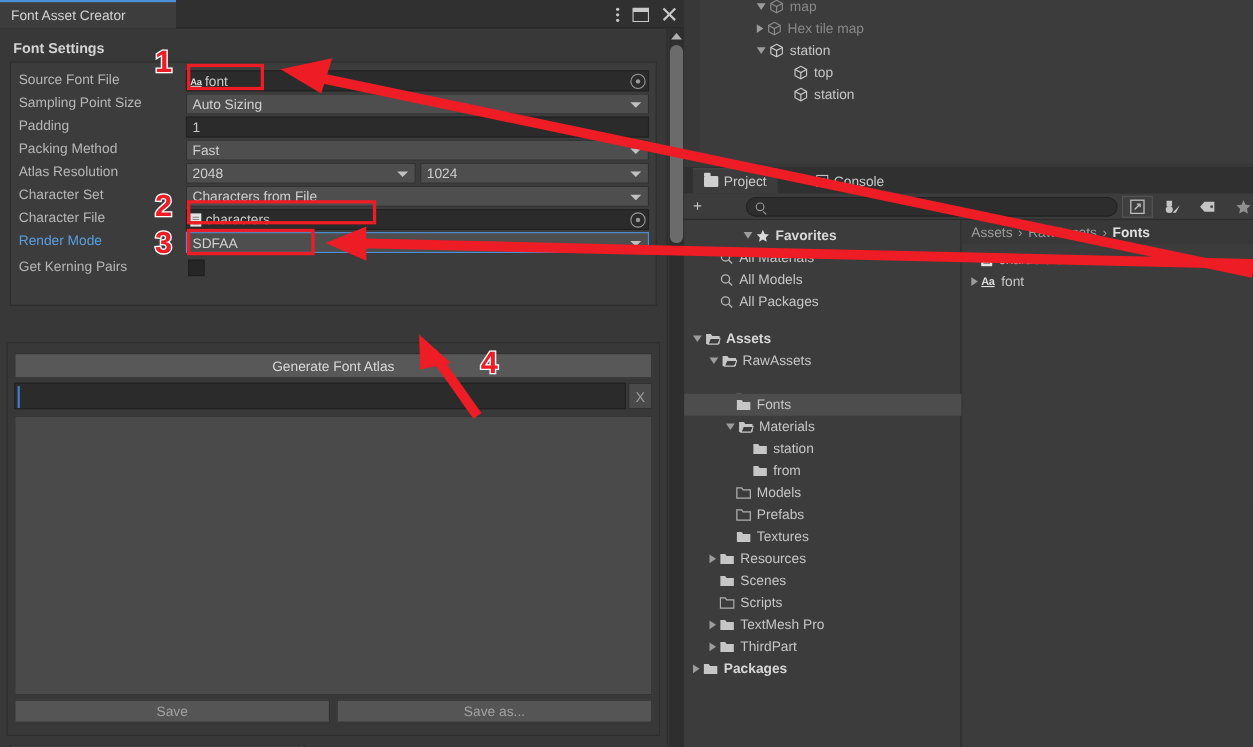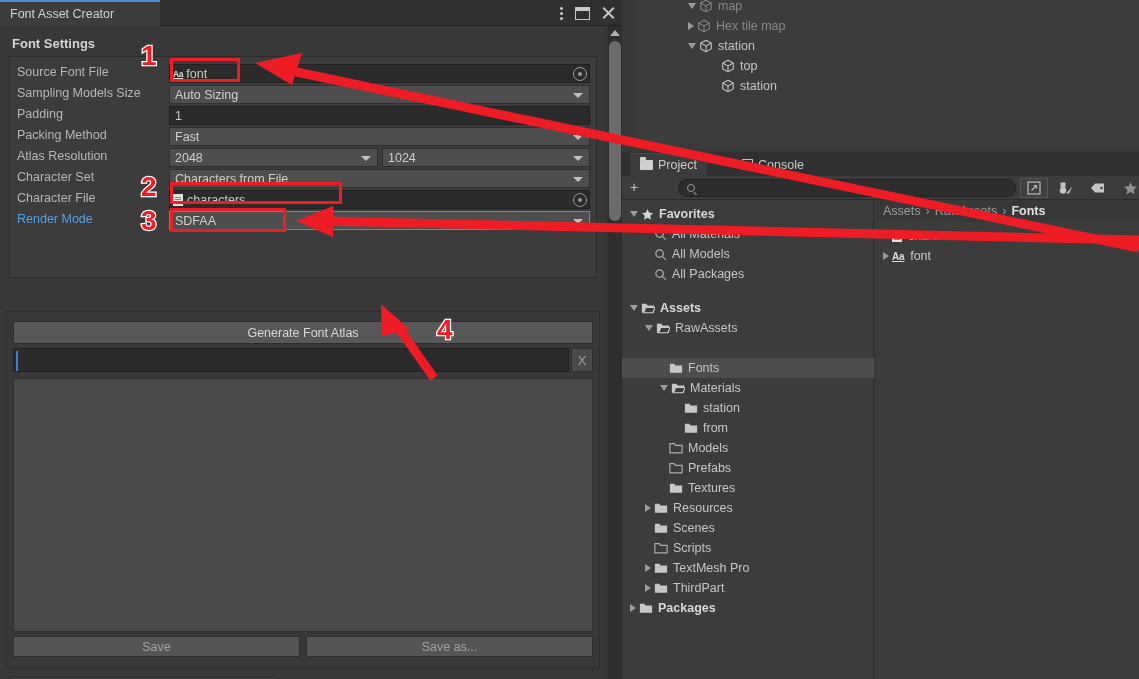--- a/index.html
+++ b/index.html
@@ -167,21 +167,21 @@
         <div class="row" style="top:6px">
           <span class="row-label">Source Font File</span>
           <div class="fld fld-obj" style="left:159px; width:421px;">
             <span class="aa-badge">Aa</span>
             <span>font</span>
             <span class="picker"></span>
           </div>
         </div>
 
         <div class="row" style="top:27px">
-          <span class="row-label">Sampling Models Size</span>
+          <span class="row-label">Sampling Point Size</span>
           <div class="fld fld-dd" style="left:159px; width:421px;">
             <span>Auto Sizing</span>
             <span class="caret"></span>
           </div>
         </div>
 
         <div class="row" style="top:48px">
           <span class="row-label">Padding</span>
           <div class="fld fld-txt" style="left:159px; width:421px;">
             <span>1</span>
@@ -226,20 +226,24 @@
         </div>
 
         <div class="row" style="top:153px">
           <span class="row-label hl">Render Mode</span>
           <div class="fld fld-dd focus" style="left:159px; width:421px;">
             <span>SDFAA</span>
             <span class="caret"></span>
           </div>
         </div>
 
+        <div class="row" style="top:176px">
+          <span class="row-label">Get Kerning Pairs</span>
+          <span class="chk" style="left:161px"></span>
+        </div>
 
       </div>
 
       <div class="outer-frame"></div>
 
       <div class="gen-btn">Generate Font Atlas</div>
 
       <div class="prog-wrap">
         <div class="prog-bar">
           <span class="prog-cursor"></span>
@@ -352,21 +356,21 @@
         </div>
         <div class="tbtn" style="left:494px">
           <svg width="15" height="14" viewBox="0 0 15 14">
               <path d="M7.5 1 L9.4 5.2 L14 5.7 L10.6 8.8 L11.5 13.2 L7.5 11 L3.5 13.2 L4.4 8.8 L1 5.7 L5.6 5.2 Z" fill="#8f8f8f"></path>
             </svg>
         </div>
       </div>
 
       <div class="proj-cols">
         <div class="proj-left" id="tree-list">
-            <div class="tree-row bold" style="top: 4px;">
+            <div class="tree-row bold" style="top: 4px; padding-left: 46px;">
               <span style="display:inline-block;width:8px"></span>
               <span class="tri down"></span>
               <svg class="star-ico" viewBox="0 0 14 14">
                 <path d="M7 1 L8.8 5 L13 5.5 L9.9 8.4 L10.8 12.6 L7 10.5 L3.2 12.6 L4.1 8.4 L1 5.5 L5.2 5 Z" fill="#d8d8d8"></path>
               </svg>
               <span>Favorites</span>
             </div>
             <div class="tree-row" style="top: 24px;">
               <span style="display:inline-block;width:23px"></span>
               <span class="tri blank"></span>

